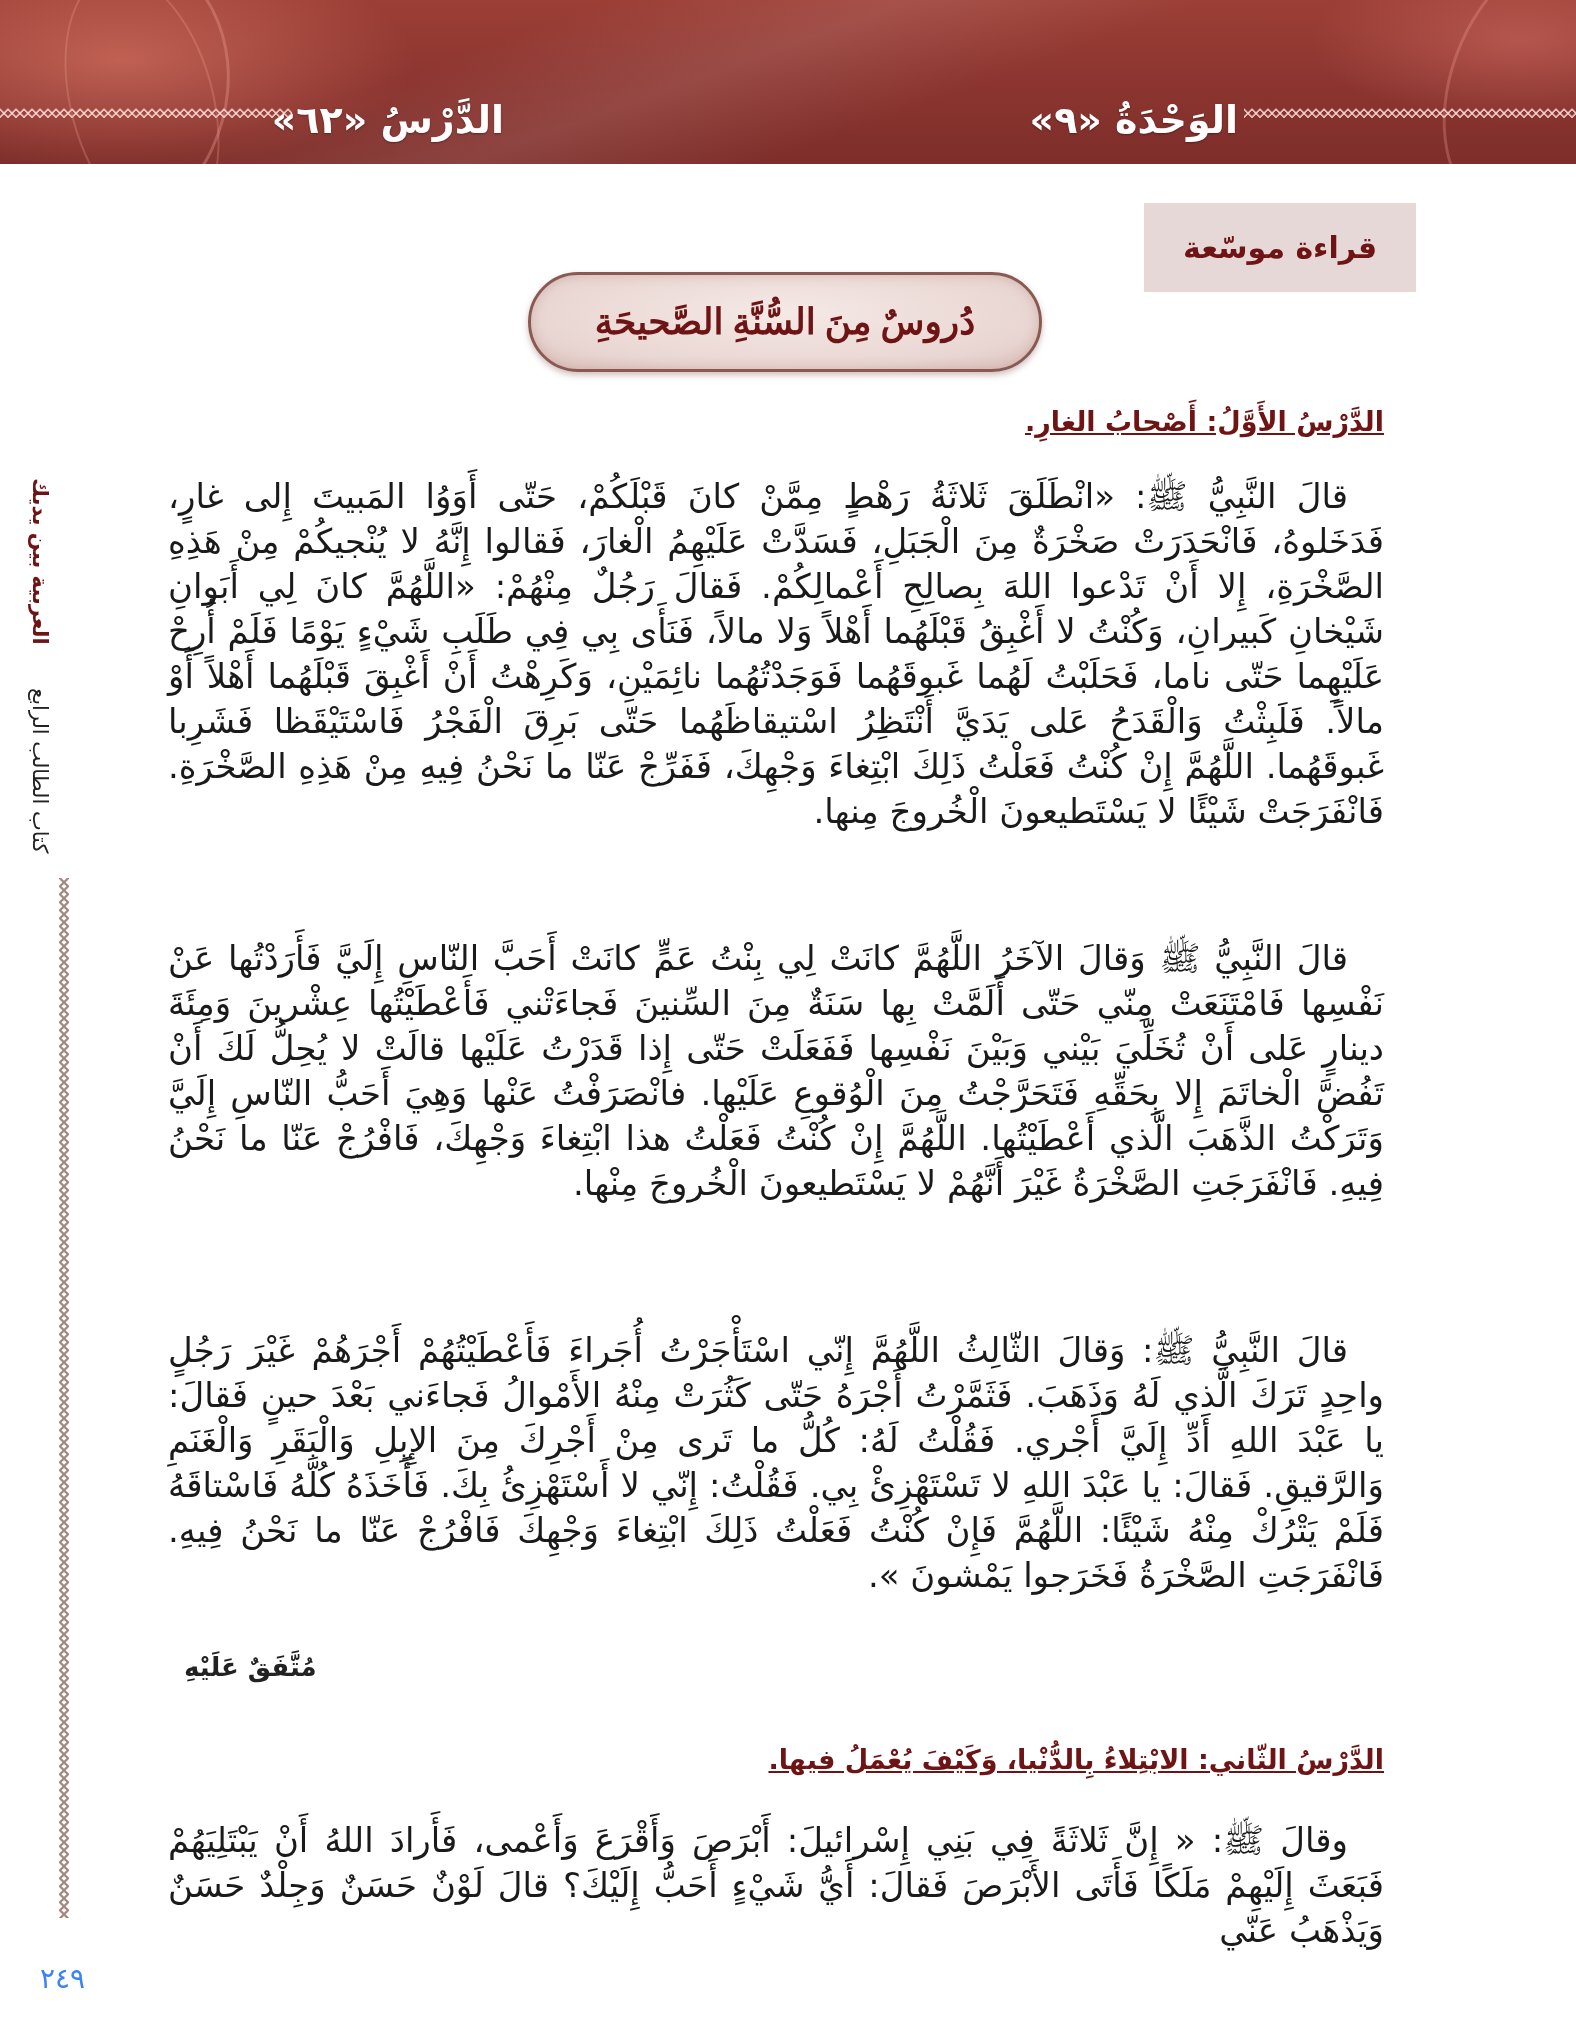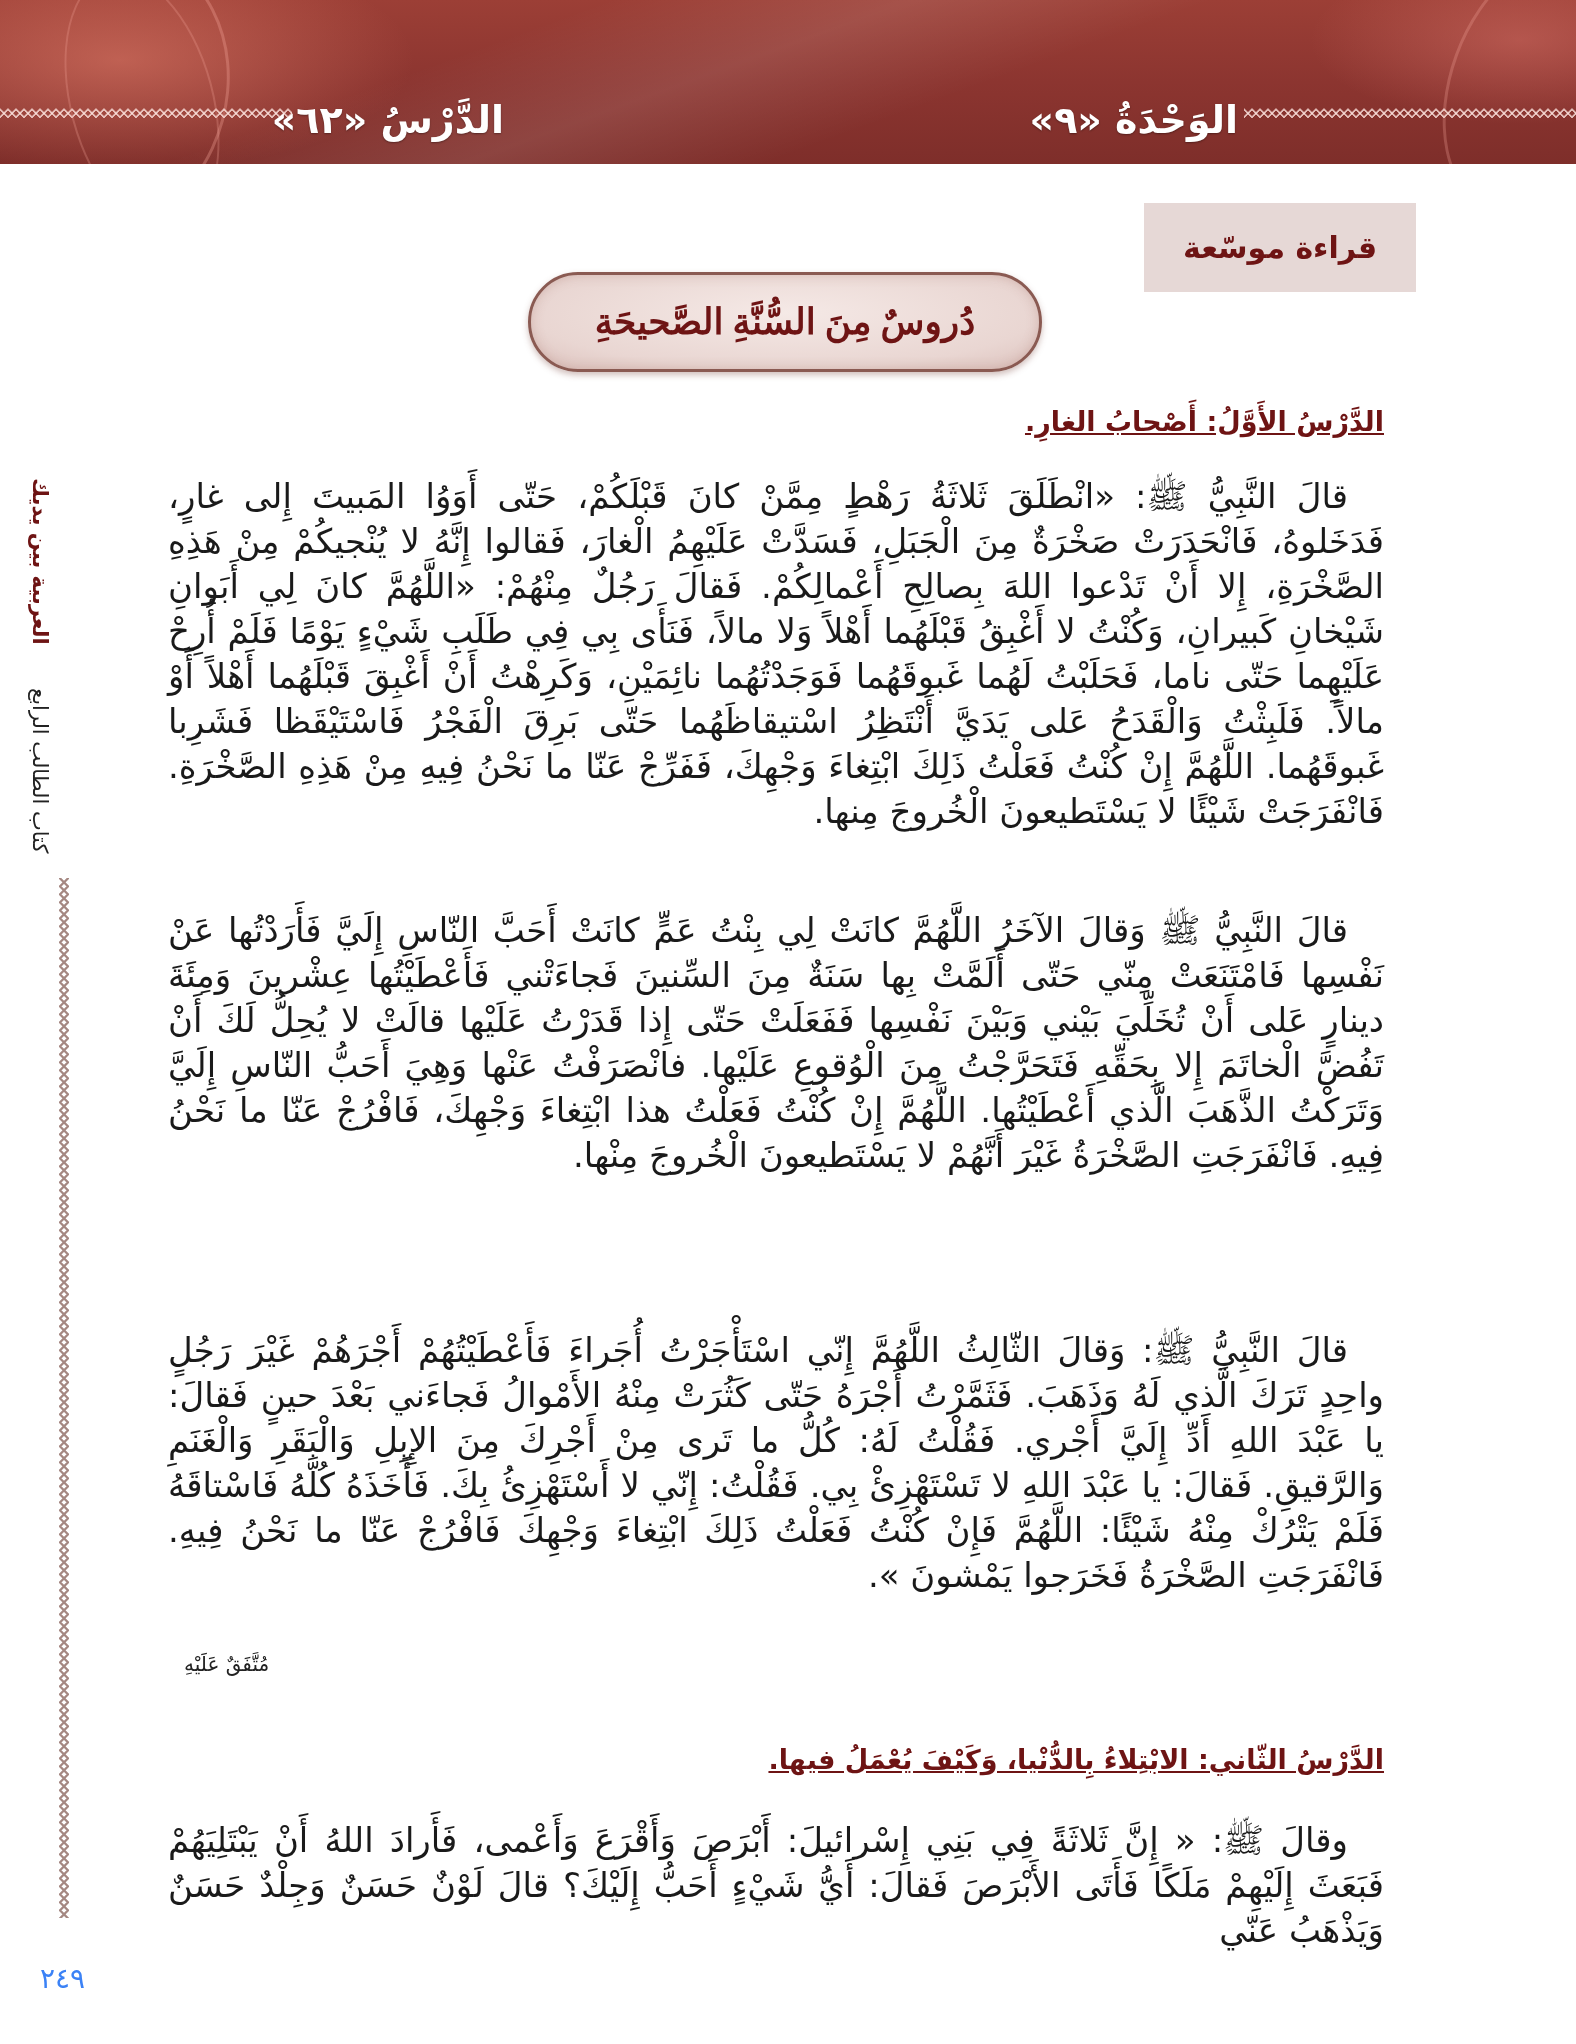--- a/index.html
+++ b/index.html
@@ -177,23 +177,23 @@
     }
     .para {
       font-size: 34px;
       line-height: 45px;
       margin: 0;
       text-indent: 36px;
       text-align-last: right;
     }
     .h1 { position: absolute; top: 0;   right: 0; }
     .p1 { position: absolute; top: 74px;  right: 0; width: 1216px; }
-    .p2 { position: absolute; top: 508px; right: 0; width: 1216px; }
+    .p2 { position: absolute; top: 536px; right: 0; width: 1216px; }
     .p3 { position: absolute; top: 928px; right: 0; width: 1216px; }
-    .src { position: absolute; top: 1252px; left: 16px; font-size: 20px; color: #222; }
+    .src { position: absolute; top: 1252px; left: 16px; font-size: 26px; color: #222; font-weight: bold; }
     .h2 { position: absolute; top: 1338px; right: 0; }
     .p4 { position: absolute; top: 1418px; right: 0; width: 1216px; }
   </style>
 </head>
 <body>
 
 <div class="header">
   <div class="header-swirl-right"></div>
   <div class="deco-line right"></div>
   <div class="deco-line left"></div>

